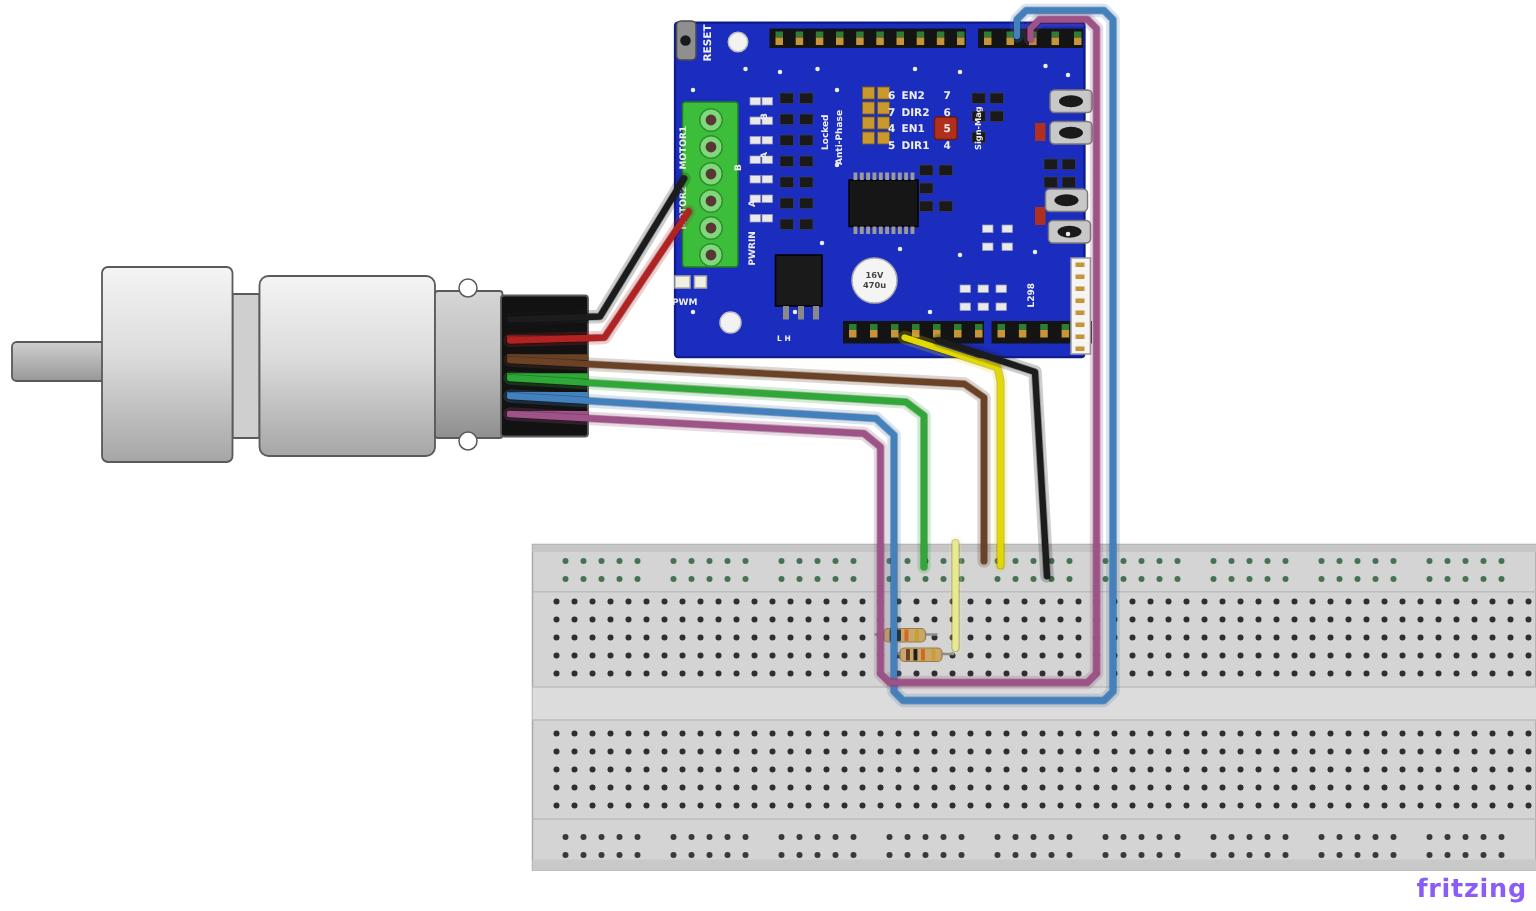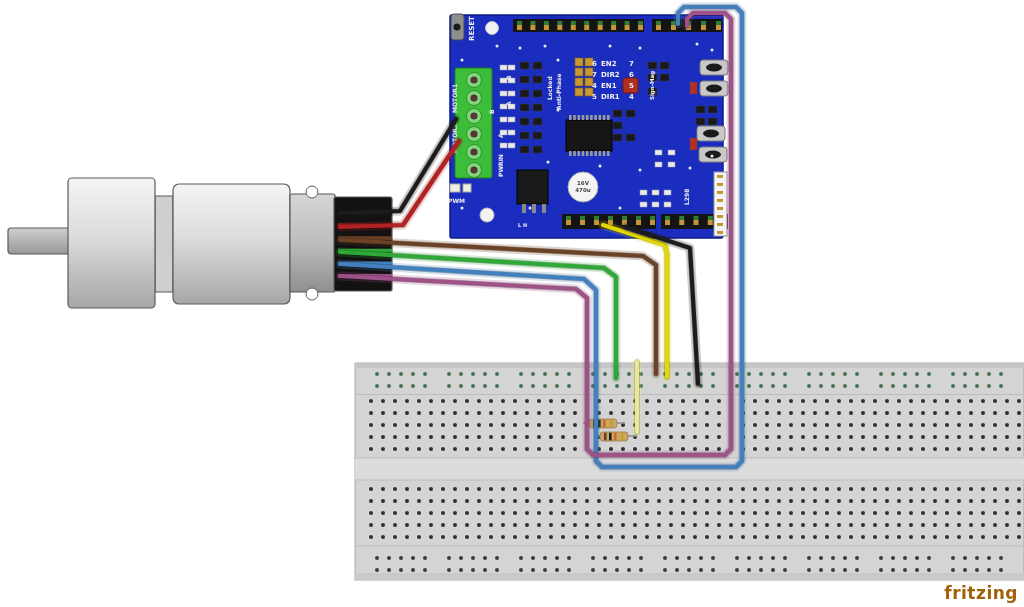--- a/index.html
+++ b/index.html
@@ -1,20 +1,20 @@
 <!DOCTYPE html>
 <html><head>
 <meta charset="utf-8">
 <style>
   html,body{margin:0;padding:0;background:#fff;}
   #stage{position:relative;width:1024px;height:607px;background:#ffffff;overflow:hidden;
          font-family:"DejaVu Sans","Liberation Sans",sans-serif;}
   #canvas-svg{position:absolute;left:0;top:0;}
   #watermark{position:absolute;right:6px;top:583px;font-size:17px;font-weight:bold;
-             color:#a16207;letter-spacing:0.5px;}
+             color:#8b5cf6;letter-spacing:0.5px;}
   text.silk{font-family:"DejaVu Sans","Liberation Sans",sans-serif;font-weight:700;}
 </style>
 </head>
 <body>
 
 <div id="stage">
   <svg id="canvas-svg" width="1024" height="607" viewBox="0 0 1024 607">
       <rect x="0" y="0" width="1024" height="607" fill="#ffffff"></rect>
       <defs>
         <linearGradient id="gMetal" x1="0" y1="0" x2="0" y2="1">

